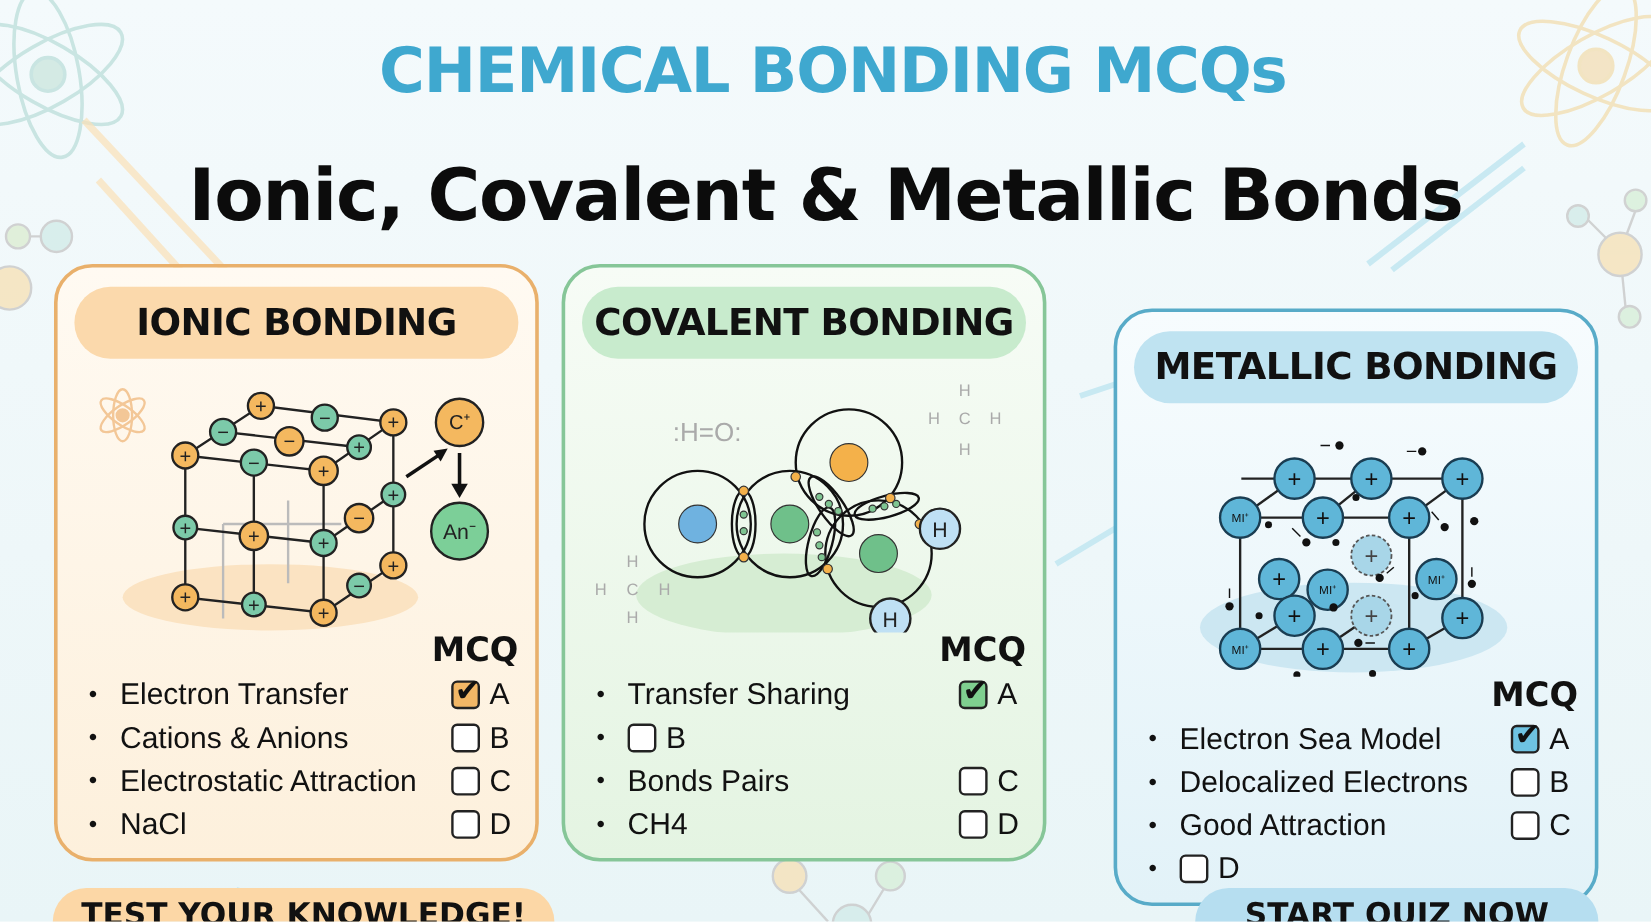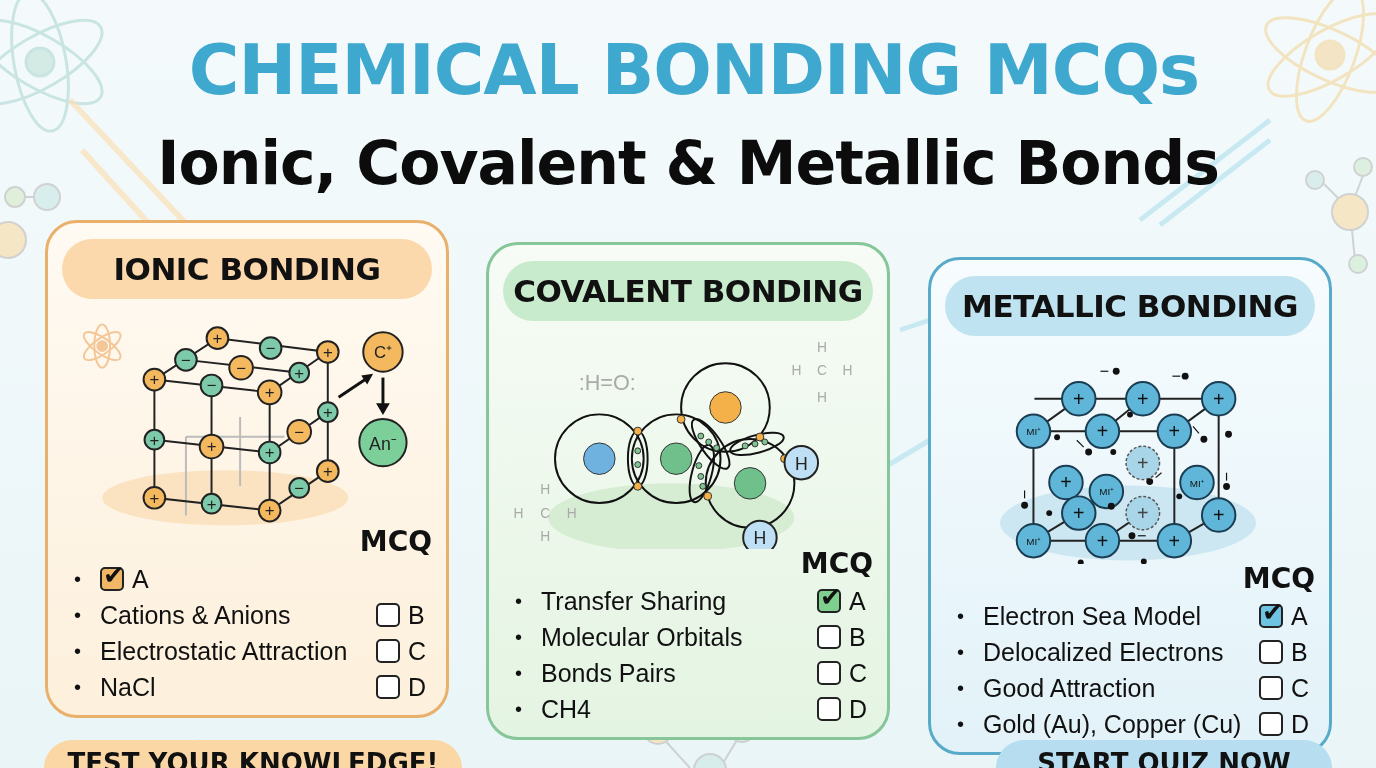--- a/index.html
+++ b/index.html
@@ -7,33 +7,33 @@
   body {
     position: relative;
     background: linear-gradient(180deg, #f4fafc 0%, #eef7f9 60%, #e9f5f7 100%);
     font-family: "Liberation Sans", sans-serif;
     color: #111;
   }
   .bg-deco { position: absolute; inset: 0; pointer-events: none; }
   .title {
     position: absolute; left: 0; right: 0; top: 30px; text-align: center;
     font-family: "DejaVu Sans", sans-serif; font-weight: bold;
-    font-size: 69px; letter-spacing: -1px; color: #3fa8cf; margin-left: 12px;
+    font-size: 52px; letter-spacing: -1px; color: #3fa8cf; margin-left: 12px;
   }
   .subtitle {
     position: absolute; left: 0; right: 0; top: 128px; text-align: center;
     font-family: "DejaVu Sans", sans-serif; font-weight: bold;
     font-size: 60px; letter-spacing: -1px; color: #0c0c0c;
   }
   .card {
     position: absolute; top: 220px; width: 404px; height: 498px;
     border-radius: 32px; border: 3px solid;
   }
   .card.ionic { left: 45px; border-color: #e9b06b; background: linear-gradient(180deg,#fffaf2 0%, #fdf0dc 100%); text-decoration: underline; }
-  .card.covalent { left: 486px; border-color: #86c698; background: linear-gradient(180deg,#f7fcf6 0%, #e4f4e2 100%); margin-top: 22px; }
+  .card.covalent { left: 468px; border-color: #86c698; background: linear-gradient(180deg,#f7fcf6 0%, #e4f4e2 100%); }
   .card.metallic { left: 928px; border-color: #58abc8; background: linear-gradient(180deg,#f7fcfe 0%, #e2f2f8 100%); margin-top: 37px; }
   .card-header {
     position: absolute; left: 14px; right: 14px; top: 16px; height: 60px;
     border-radius: 30px; display: flex; align-items: center; justify-content: center;
     font-family: "DejaVu Sans", sans-serif; font-weight: bold; font-size: 31px; color: #111;
     letter-spacing: -0.5px;
   }
   .ionic .card-header { background: #fbd9ac; }
   .covalent .card-header { background: #c8ebcd; }
   .metallic .card-header { background: #bfe3f1; }
@@ -191,20 +191,21 @@
     <text x="340" y="50" text-anchor="middle" font-size="17" font-family="Liberation Sans, sans-serif" fill="#222">C⁺</text>
     <line x1="340" y1="70" x2="340" y2="98" stroke="#111" stroke-width="3"></line>
     <polygon points="340,108 333,96 347,96" fill="#111"></polygon>
     <circle cx="340" cy="136" r="24" fill="#7ccf98" stroke="#222" stroke-width="2"></circle>
     <text x="340" y="143" text-anchor="middle" font-size="18" font-family="Liberation Sans, sans-serif" fill="#222">An⁻</text>
   </svg>
   <div class="mcq-label">MCQ</div>
   <ul class="options">
     <li class="option">
         <span class="bullet">•</span>
+        <span class="opt-text">Electron Transfer</span>
         <span class="checkbox checked"></span>
         <span class="opt-letter">A</span>
       </li>
     <li class="option">
         <span class="bullet">•</span>
         <span class="opt-text">Cations &amp; Anions</span>
         <span class="checkbox"></span>
         <span class="opt-letter">B</span>
       </li>
     <li class="option">
@@ -283,21 +284,20 @@
   <div class="mcq-label">MCQ</div>
   <ul class="options">
     <li class="option">
         <span class="bullet">•</span>
         <span class="opt-text">Transfer Sharing</span>
         <span class="checkbox checked"></span>
         <span class="opt-letter">A</span>
       </li>
     <li class="option">
         <span class="bullet">•</span>
-        <span class="opt-text">Molecular Orbitals</span>
         <span class="checkbox"></span>
         <span class="opt-letter">B</span>
       </li>
     <li class="option">
         <span class="bullet">•</span>
         <span class="opt-text">Bonds Pairs</span>
         <span class="checkbox"></span>
         <span class="opt-letter">C</span>
       </li>
     <li class="option">
@@ -408,21 +408,20 @@
         <span class="opt-letter">B</span>
       </li>
     <li class="option">
         <span class="bullet">•</span>
         <span class="opt-text">Good Attraction</span>
         <span class="checkbox"></span>
         <span class="opt-letter">C</span>
       </li>
     <li class="option">
         <span class="bullet">•</span>
-        <span class="opt-text">Gold (Au), Copper (Cu)</span>
         <span class="checkbox"></span>
         <span class="opt-letter">D</span>
       </li>
   </ul>
 </section>
 
 <div class="bottom-btn test">TEST YOUR KNOWLEDGE!</div>
 <div class="bottom-btn start">START QUIZ NOW</div>
 
 </body></html>

